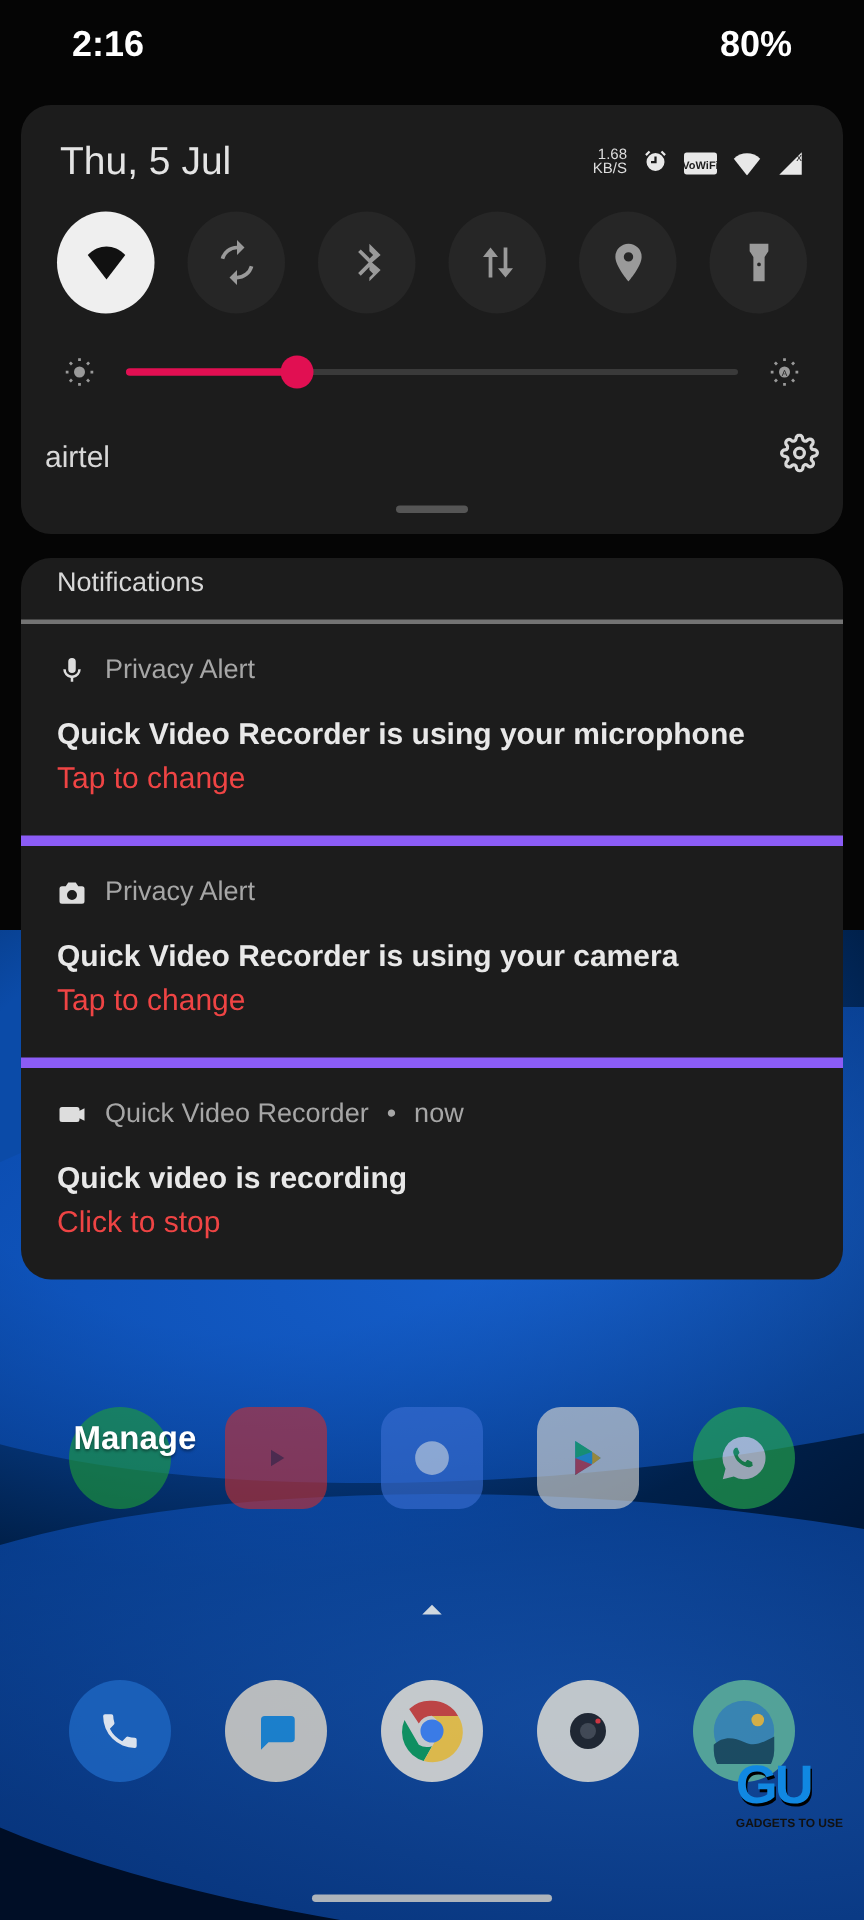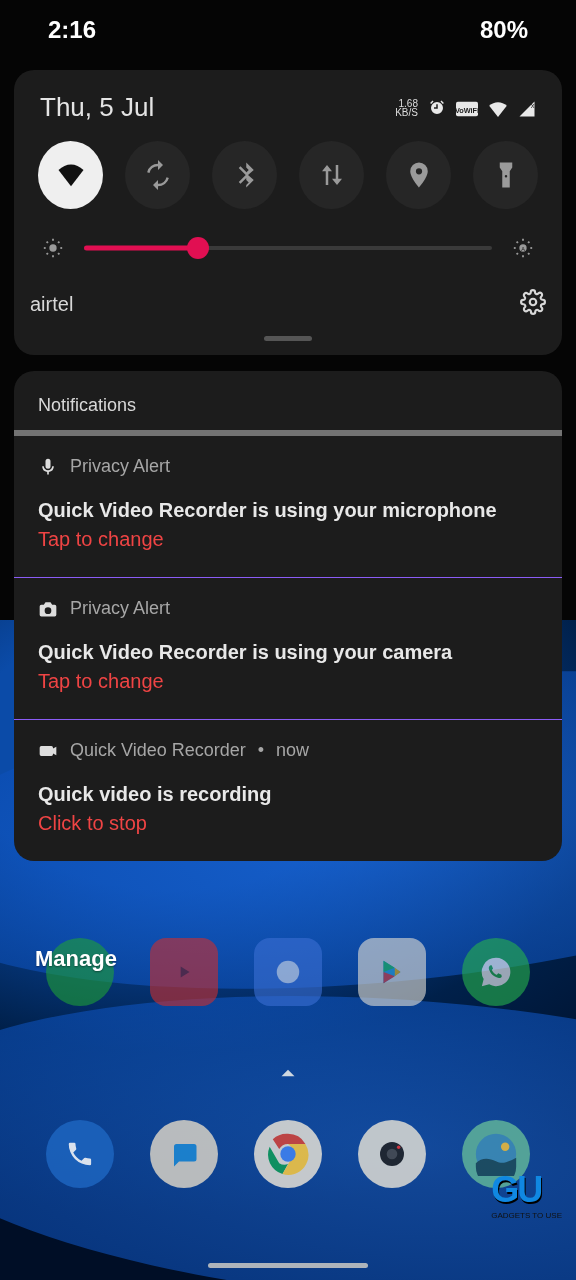--- a/index.html
+++ b/index.html
@@ -137,26 +137,26 @@
   .notif-panel {
     position: relative;
     margin: 0 14px;
     background: #1c1c1c;
     border-radius: 20px;
     z-index: 4;
   }
   .notif-section-title {
     font-size: 18px;
     color: #d8d8d8;
-    padding: 24px 24px 14px;
-    border-bottom: 6px solid #737373;
+    padding: 6px 24px 14px;
+    border-bottom: 3px solid #737373;
   }
   .notif {
     padding: 20px 24px 26px;
-    border-bottom: 1px solid #8b5cf6;
+    border-bottom: 7px solid #8b5cf6;
   }
   .notif:last-child { border-bottom: none; }
   .notif-head {
     display:flex; align-items:center; gap:12px;
     color:#a6a6a6; font-size:18px;
     margin-bottom: 22px;
   }
   .notif-head svg { width:20px; height:20px; fill:#ddd; }
   .notif-title {
     font-size: 20px;
@@ -165,21 +165,21 @@
     margin-bottom: 6px;
   }
   .notif-sub {
     font-size: 20px;
     color: #ef4444;
   }
 
   
   .overlay-row {
     position: absolute;
-    left: 1px; right: 0;
+    left: 15px; right: 0;
     top: 946px;
     display: flex;
     align-items: flex-end;
     gap: 28px;
     padding: 0 34px;
     z-index: 5;
   }
   .manage {
     font-size: 22px; font-weight: 600; color: #fff;
     text-shadow: 0 1px 2px rgba(0,0,0,0.4);
@@ -228,21 +228,21 @@
   }
 
   
   .watermark {
     position:absolute; right:14px; bottom:60px;
     z-index:6; color:#1088e2; font-weight:800; font-size:36px;
     letter-spacing:-2px;
     text-shadow:1px 2px 0 #000;
     font-family: Arial, sans-serif;
   }
-  .watermark .sub { display:block; font-size:8px; letter-spacing:0; font-weight:400; color:#111; text-shadow:none;}
+  .watermark .sub { display:block; font-size:8px; letter-spacing:0; font-weight:700; color:#111; text-shadow:none;}
 </style>
 </head>
 <body>
 
 <div class="wallpaper"></div>
 
 <div class="status-bar">
   <span>2:16</span>
   <span>80%</span>
 </div>

